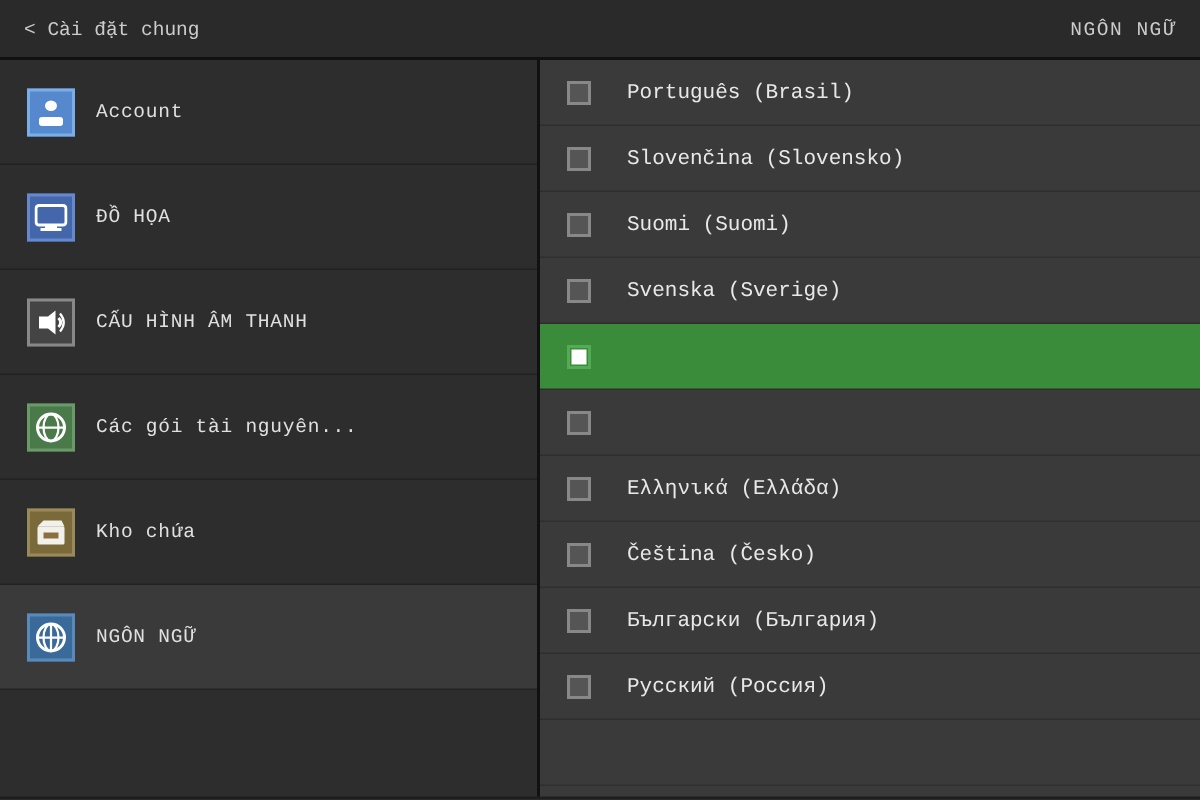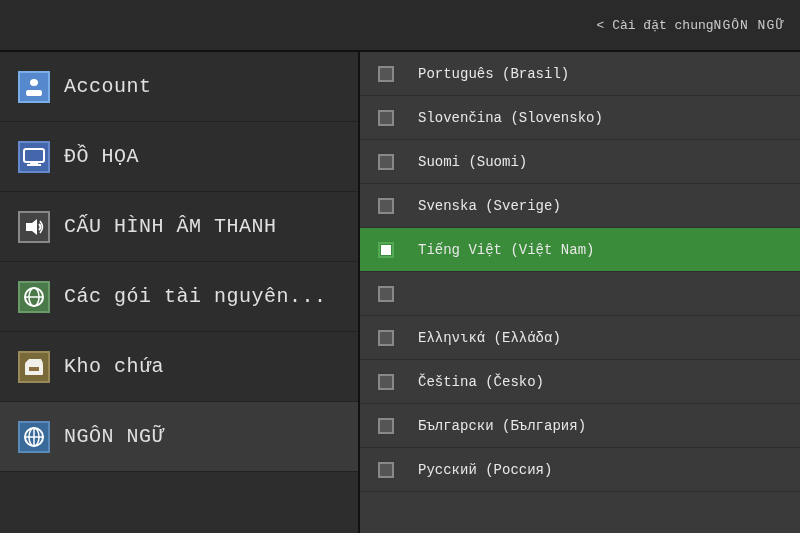--- a/index.html
+++ b/index.html
@@ -9,23 +9,23 @@
       background: #1e1e1e;
       font-family: 'Courier New', monospace;
       overflow: hidden;
       color: #ffffff;
     }
 
     
     .top-bar {
       display: flex;
       align-items: center;
-      justify-content: flex-end;
+      justify-content: space-between;
       background: #2a2a2a;
-      height: 52px;
+      height: 40px;
       padding: 0 16px;
       border-bottom: 2px solid #111;
     }
     .back-btn {
       display: flex;
       align-items: center;
       gap: 6px;
       color: #cccccc;
       font-size: 13px;
       cursor: pointer;
@@ -65,21 +65,21 @@
     }
     .sidebar-item-icon {
       width: 36px;
       height: 36px;
       flex-shrink: 0;
       display: flex;
       align-items: center;
       justify-content: center;
     }
     .sidebar-item-label {
-      font-size: 20px;
+      font-size: 13px;
       color: #e0e0e0;
       font-family: 'Courier New', monospace;
       letter-spacing: 0.5px;
     }
 
     
     .content {
       flex: 1;
       background: #3a3a3a;
       overflow-y: auto;
@@ -268,21 +268,20 @@
       <div class="lang-item">
         <div class="checkbox"></div>
         <span class="lang-label">Suomi (Suomi)</span>
       </div>
       <div class="lang-item">
         <div class="checkbox"></div>
         <span class="lang-label">Svenska (Sverige)</span>
       </div>
       <div class="lang-item selected">
         <div class="checkbox checked"></div>
-        <span class="lang-label">Tiếng Việt (Việt Nam)</span>
       </div>
       <div class="lang-item">
         <div class="checkbox"></div>
       </div>
       <div class="lang-item">
         <div class="checkbox"></div>
         <span class="lang-label">Ελληνικά (Ελλάδα)</span>
       </div>
       <div class="lang-item">
         <div class="checkbox"></div>

